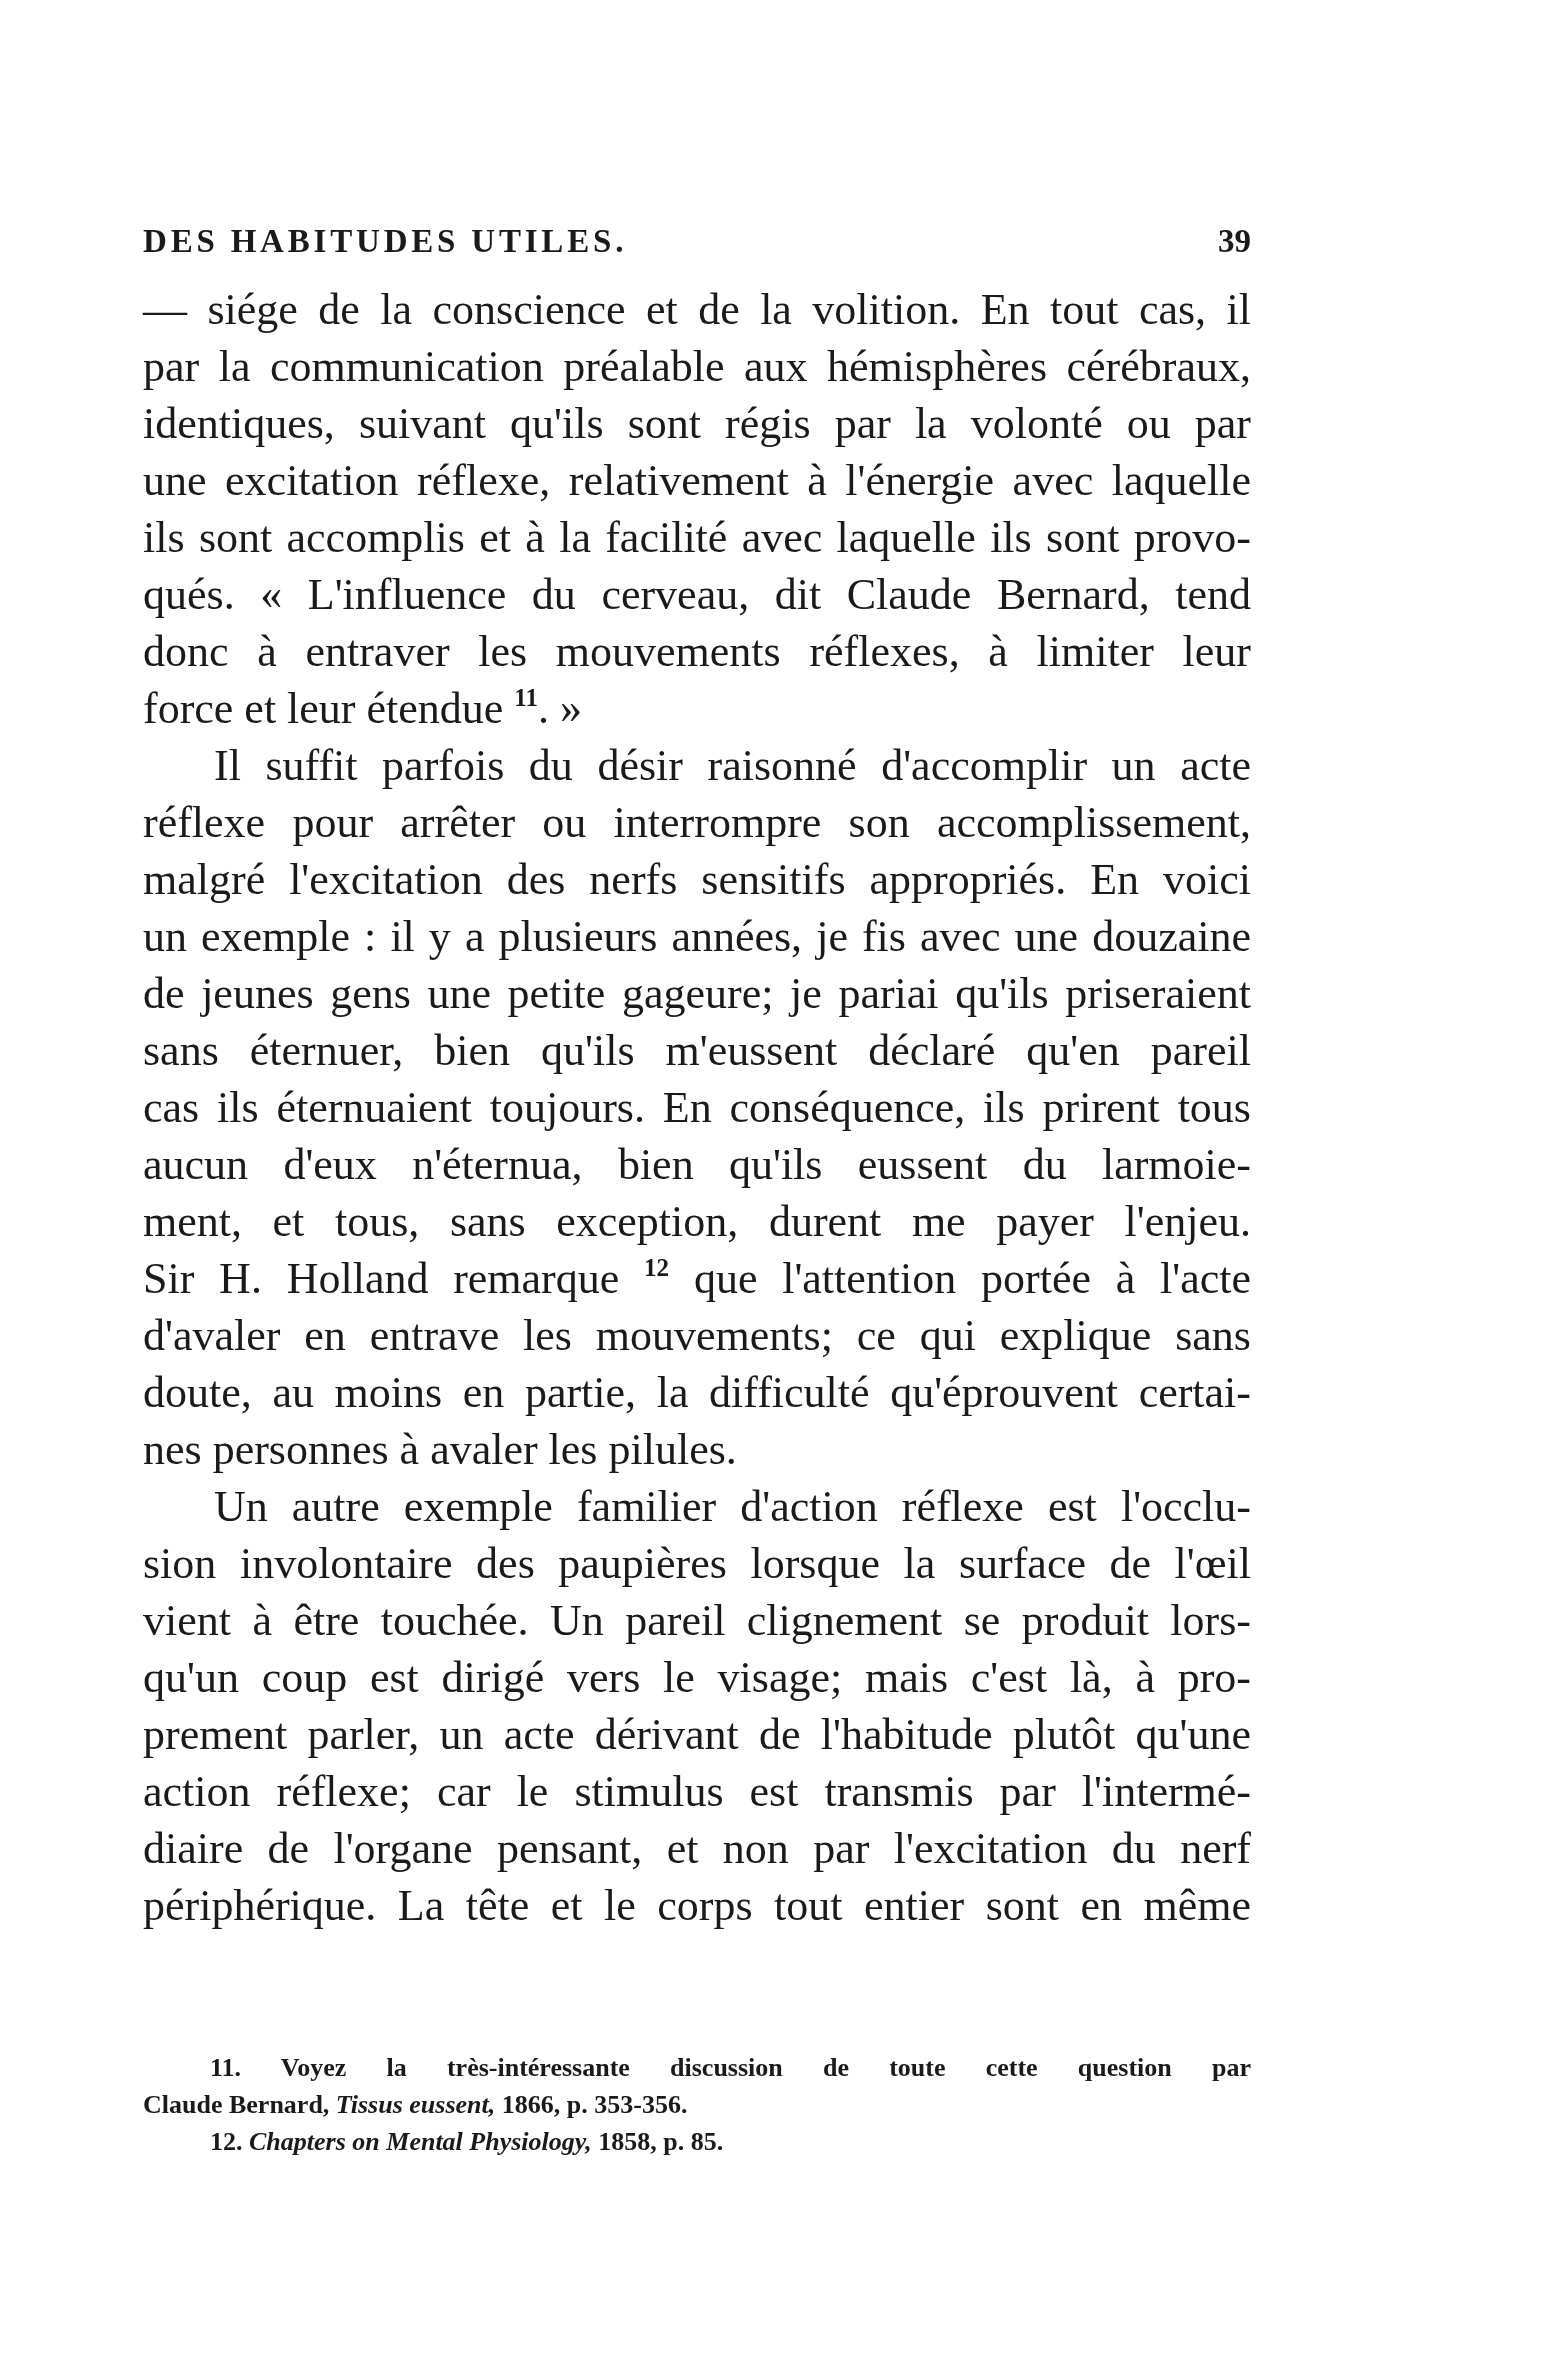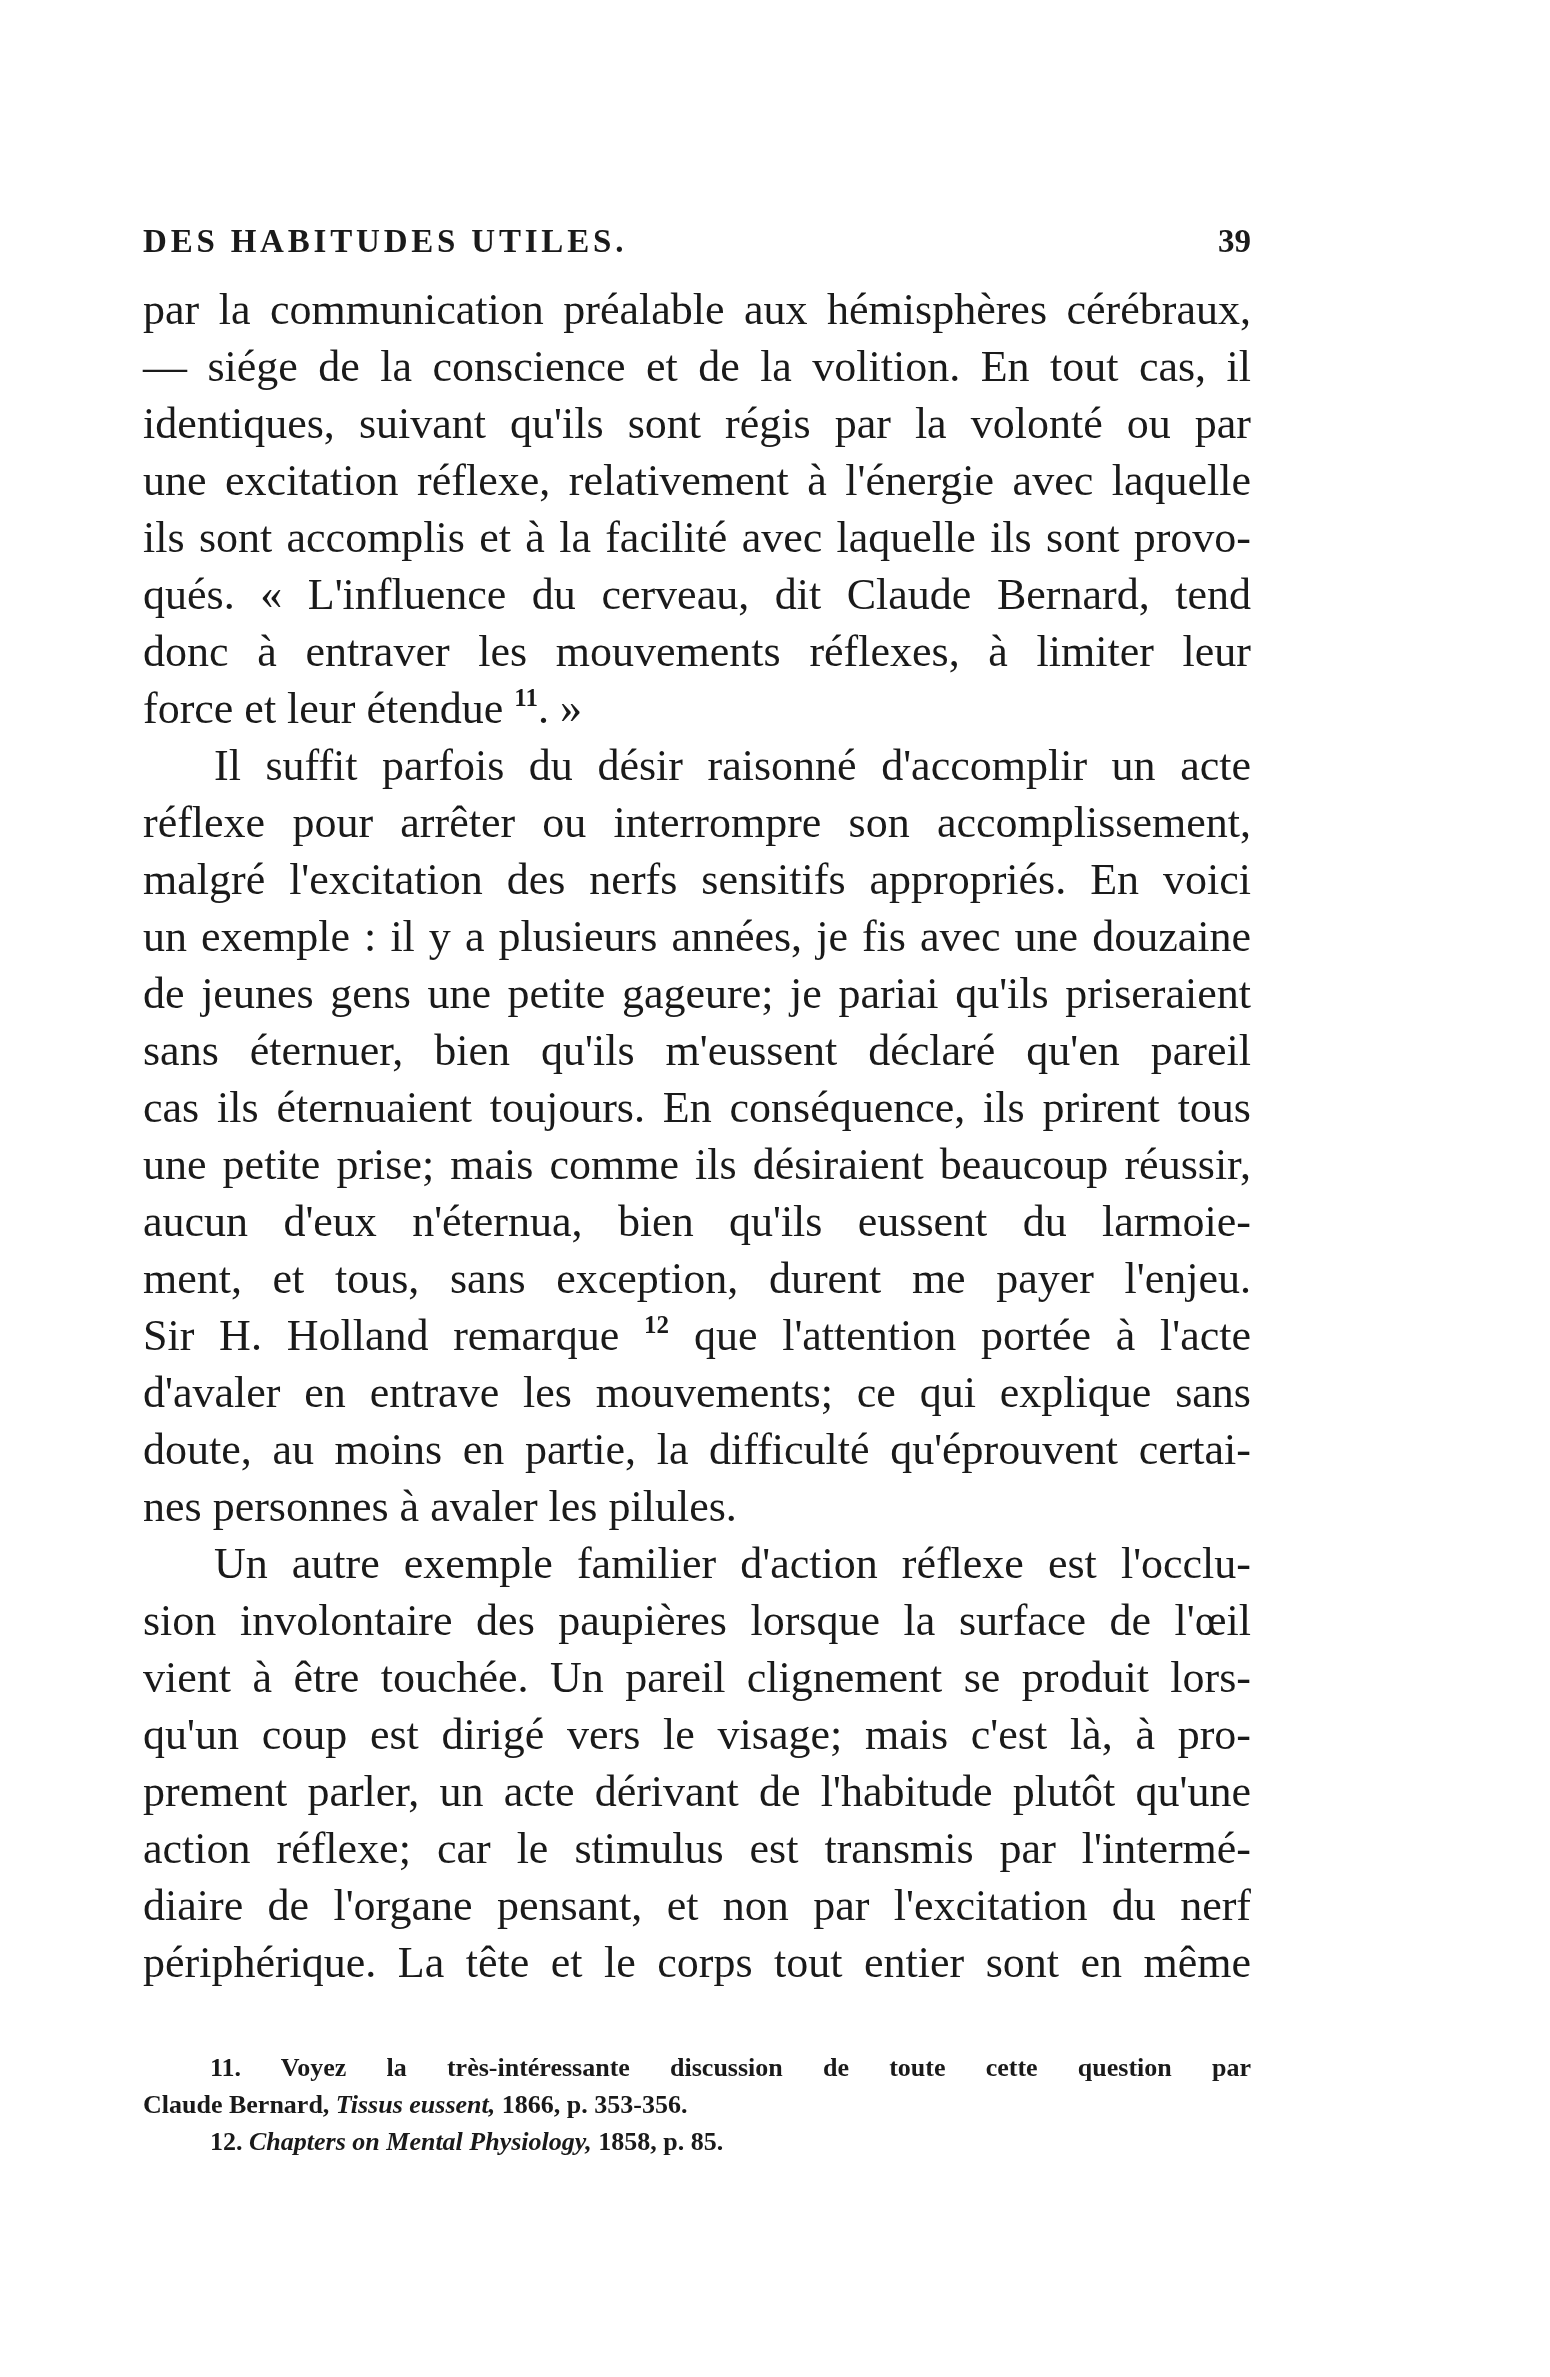--- a/index.html
+++ b/index.html
@@ -96,36 +96,35 @@
 <body>
 
 <div class="page">
 
   <div class="running-head">
     <div class="running-title">DES HABITUDES UTILES.</div>
     <div class="page-number">39</div>
   </div>
 
   <div class="body-text">
+    <span class="line">— siége de la conscience et de la volition. En tout cas, il</span>
     <span class="line">par la communication préalable aux hémisphères cérébraux,</span>
-    <span class="line">— siége de la conscience et de la volition. En tout cas, il</span>
     <span class="line">identiques, suivant qu'ils sont régis par la volonté ou par</span>
     <span class="line">une excitation réflexe, relativement à l'énergie avec laquelle</span>
     <span class="line">ils sont accomplis et à la facilité avec laquelle ils sont provo-</span>
     <span class="line">qués. « L'influence du cerveau, dit Claude Bernard, tend</span>
     <span class="line">donc à entraver les mouvements réflexes, à limiter leur</span>
     <span class="line last"><span>force et leur étendue</span> <sup>11</sup><span>. »</span></span>
     <span class="line indent">Il suffit parfois du désir raisonné d'accomplir un acte</span>
     <span class="line">réflexe pour arrêter ou interrompre son accomplissement,</span>
     <span class="line">malgré l'excitation des nerfs sensitifs appropriés. En voici</span>
     <span class="line">un exemple : il y a plusieurs années, je fis avec une douzaine</span>
     <span class="line">de jeunes gens une petite gageure; je pariai qu'ils priseraient</span>
     <span class="line">sans éternuer, bien qu'ils m'eussent déclaré qu'en pareil</span>
     <span class="line">cas ils éternuaient toujours. En conséquence, ils prirent tous</span>
-    <span class="line">une petite prise; mais comme ils désiraient beaucoup réussir,</span>
     <span class="line">aucun d'eux n'éternua, bien qu'ils eussent du larmoie-</span>
     <span class="line">ment, et tous, sans exception, durent me payer l'enjeu.</span>
     <span class="line"><span>Sir H. Holland remarque</span> <sup>12</sup> <span>que l'attention portée à l'acte</span></span>
     <span class="line">d'avaler en entrave les mouvements; ce qui explique sans</span>
     <span class="line">doute, au moins en partie, la difficulté qu'éprouvent certai-</span>
     <span class="line last">nes personnes à avaler les pilules.</span>
     <span class="line indent">Un autre exemple familier d'action réflexe est l'occlu-</span>
     <span class="line">sion involontaire des paupières lorsque la surface de l'œil</span>
     <span class="line">vient à être touchée. Un pareil clignement se produit lors-</span>
     <span class="line">qu'un coup est dirigé vers le visage; mais c'est là, à pro-</span>

